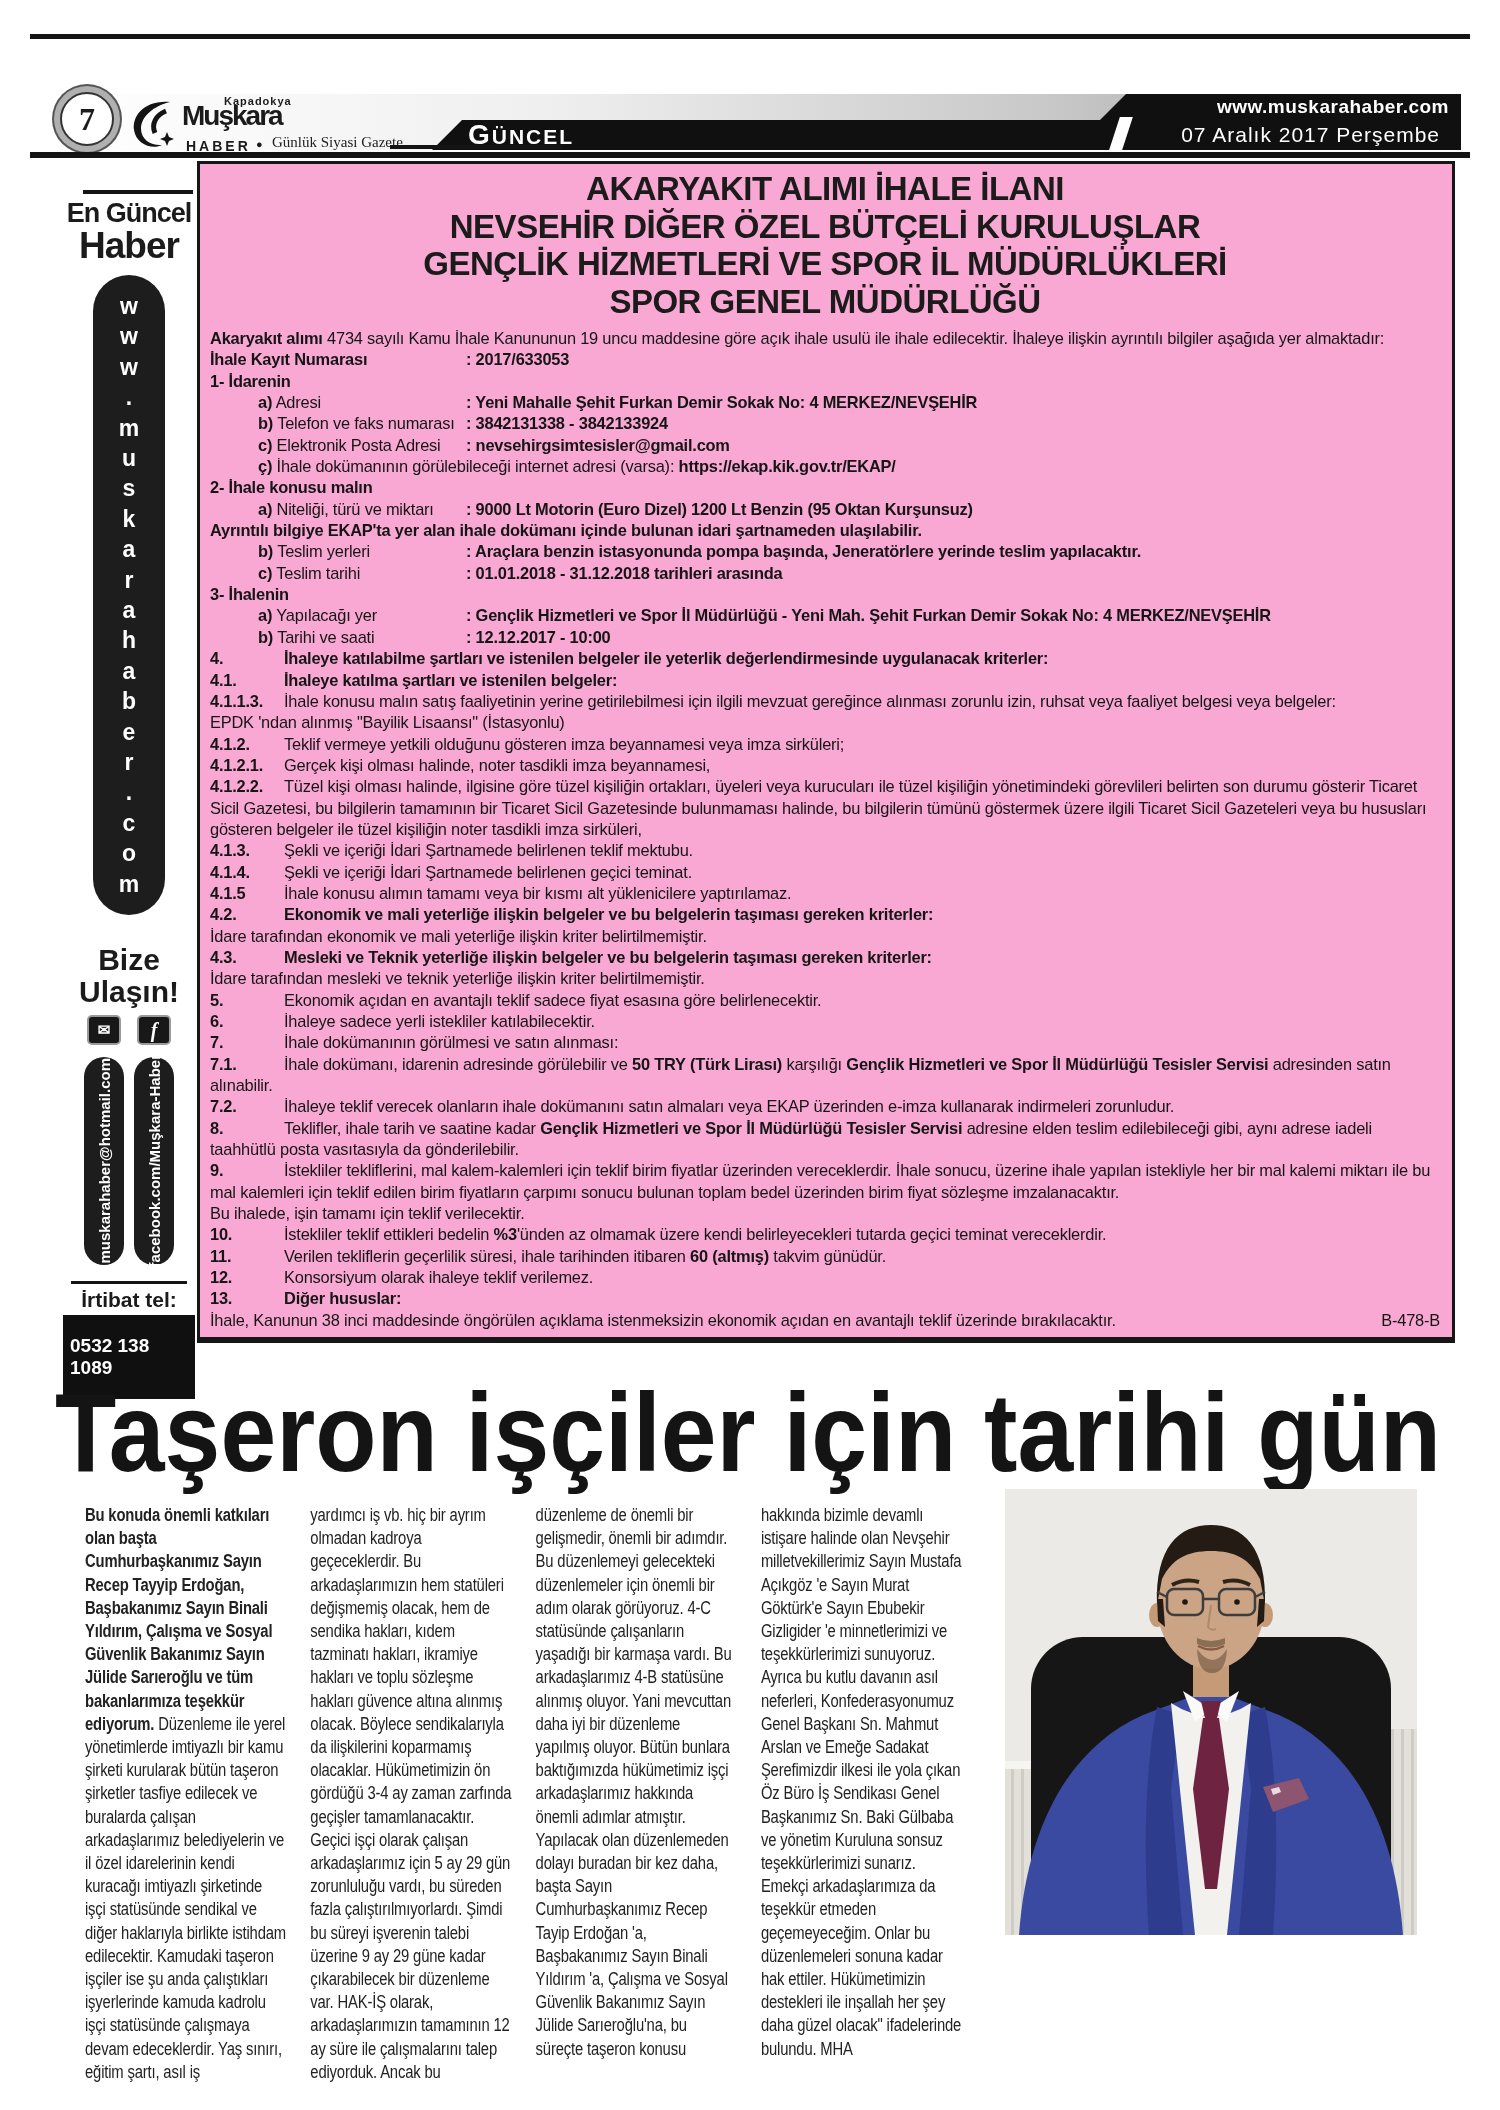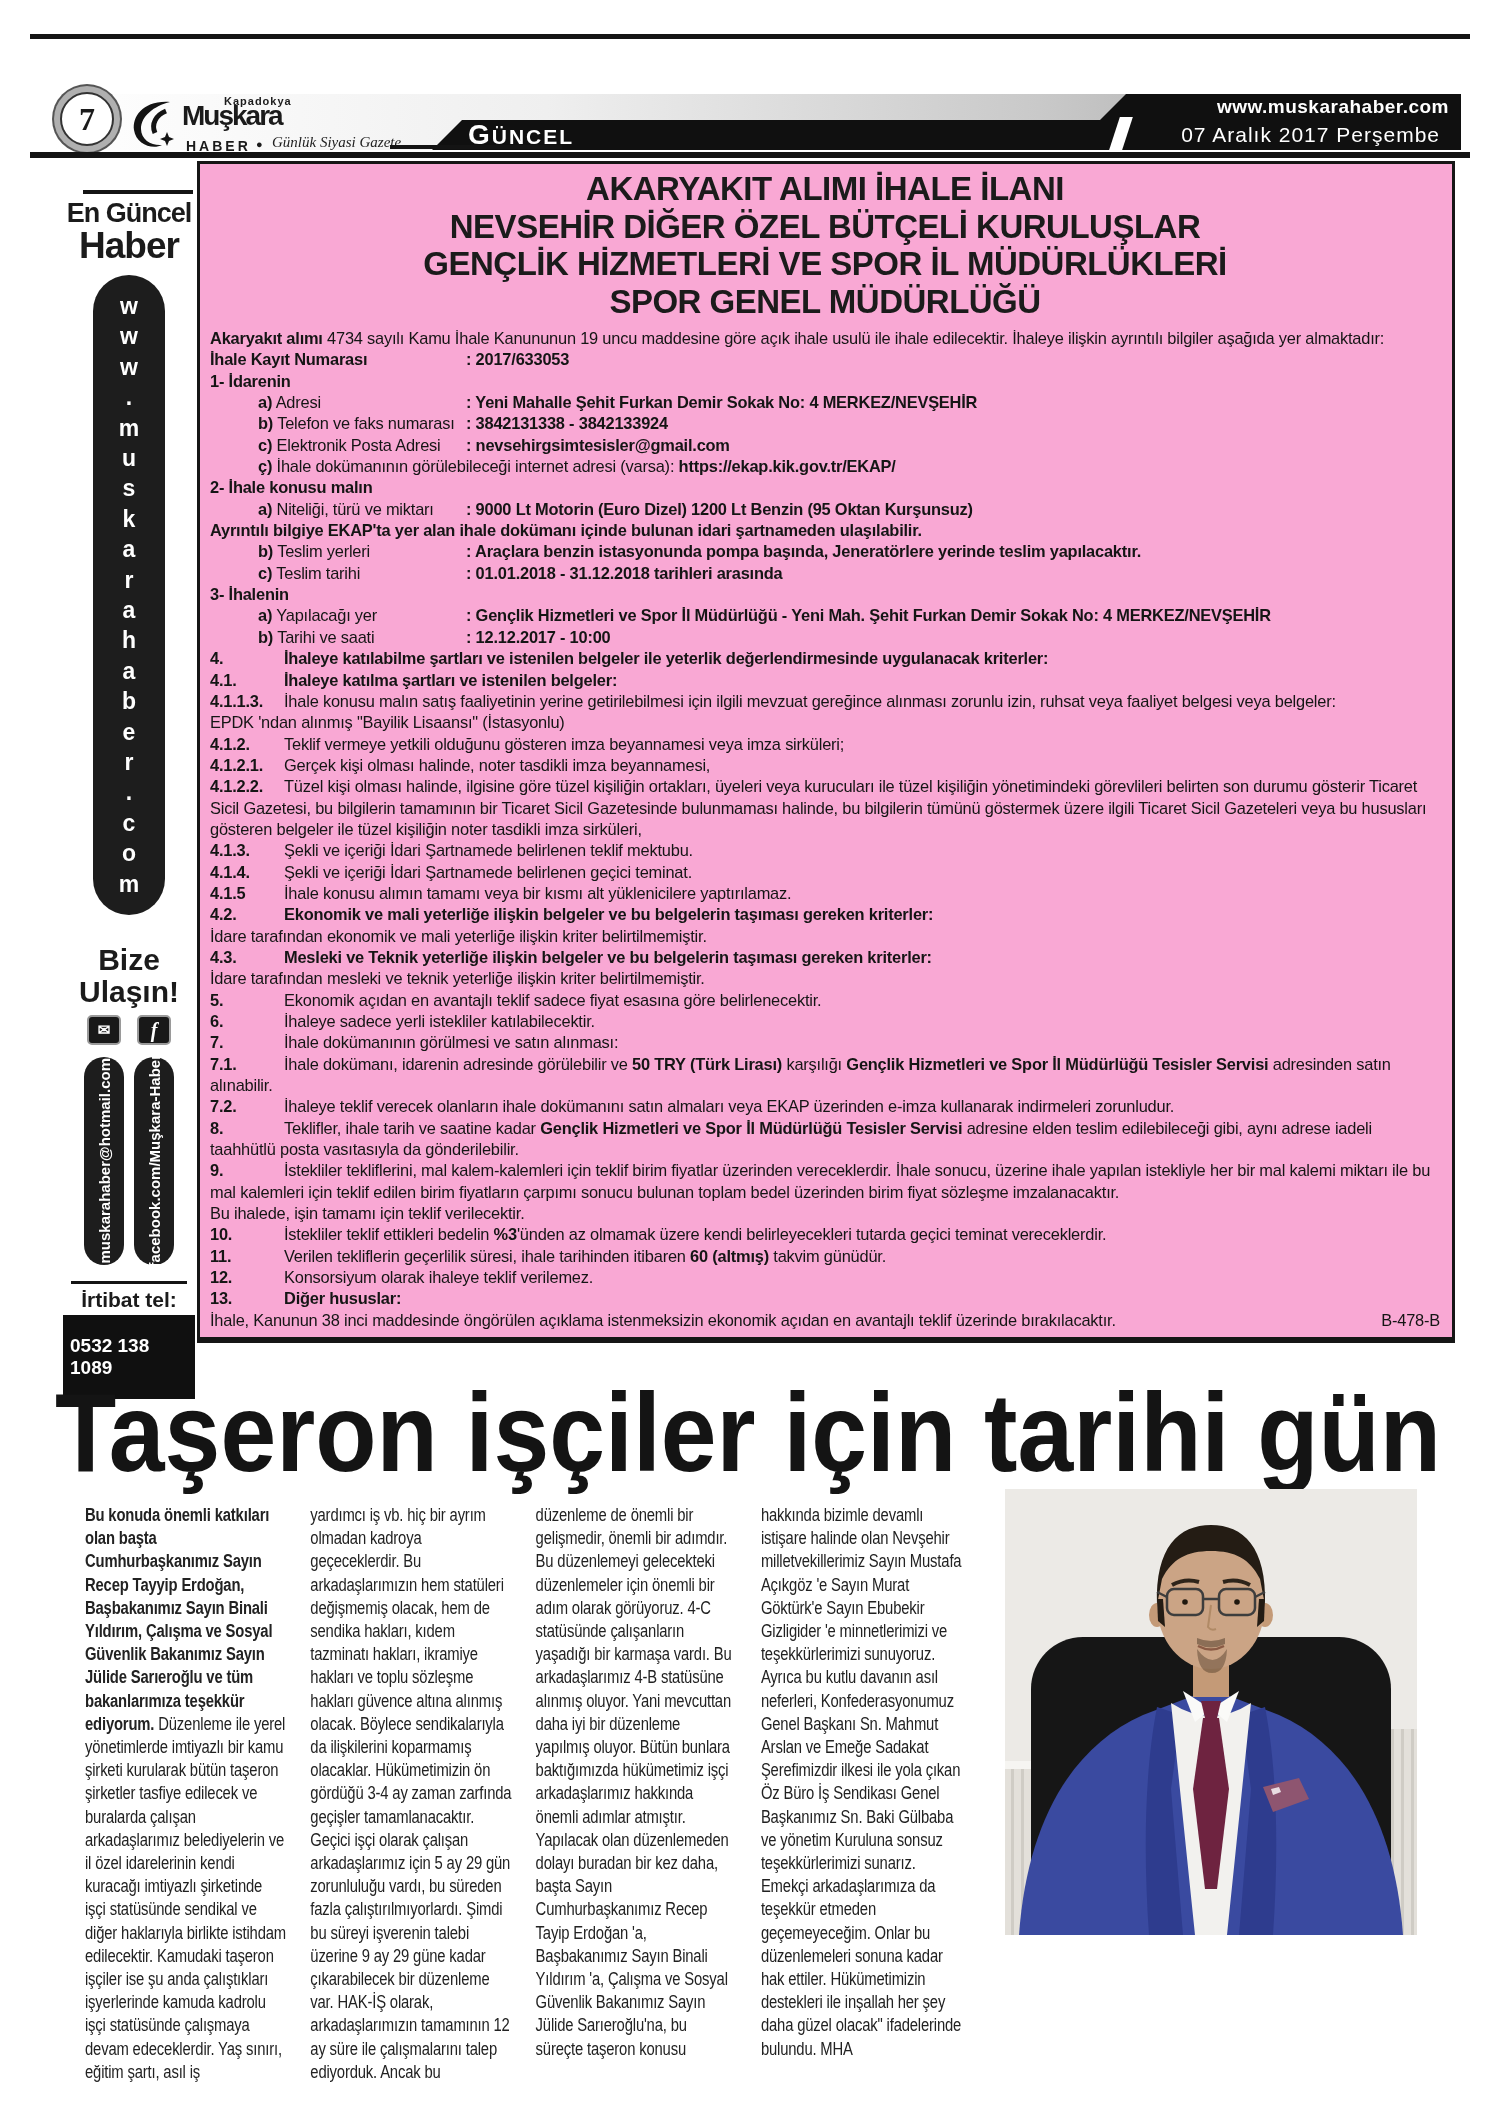--- a/index.html
+++ b/index.html
@@ -17,21 +17,21 @@
      background:linear-gradient(90deg,#ffffff 0%,#efefef 35%,#c9c9c9 70%,#9a9a9a 100%);}
   .page-circle{left:60px;top:92px;width:50px;height:50px;border-radius:50%;background:#fff;
      border:2px solid #333;box-shadow:0 0 0 6px #b0b0b0,0 0 0 8px #555;
      display:flex;align-items:center;justify-content:center;
      font-family:"Liberation Serif",serif;font-size:32px;font-weight:bold;}
   .logo-swirl{left:126px;top:96px;}
   .brand-region{left:224px;top:95px;font-size:11px;font-weight:900;letter-spacing:1px;}
   .brand-name{left:182px;top:100px;font-size:28px;font-weight:900;letter-spacing:-2px;}
   .brand-sub{left:186px;top:138px;font-size:14px;font-weight:900;letter-spacing:3px;}
   .brand-dot{left:256px;top:138px;font-size:11px;}
-  .brand-tagline{left:272px;top:134px;font-family:"Liberation Serif",serif;font-style:italic;
+  .brand-tagline{left:272px;top:134px;font-family:"Liberation Serif",serif;
      font-size:15px;color:#222;}
   .logo-underline{left:390px;top:145px;width:172px;height:4px;background:#141414;}
   .url-band{left:1100px;top:94px;width:361px;height:26px;background:#101010;
      clip-path:polygon(26px 0,100% 0,100% 100%,0 100%);
      color:#fff;font-size:19px;font-weight:bold;line-height:26px;text-align:right;
      padding-right:12px;box-sizing:border-box;letter-spacing:.5px;}
   .main-band{left:432px;top:120px;width:1029px;height:30px;background:#101010;
      clip-path:polygon(30px 0,100% 0,100% 100%,0 100%);}
   .band-slash{left:1114px;top:117px;width:13px;height:36px;background:#fff;transform:skewX(-18deg);}
   .guncel{left:468px;top:120px;height:30px;color:#fff;font-weight:bold;font-size:21px;

